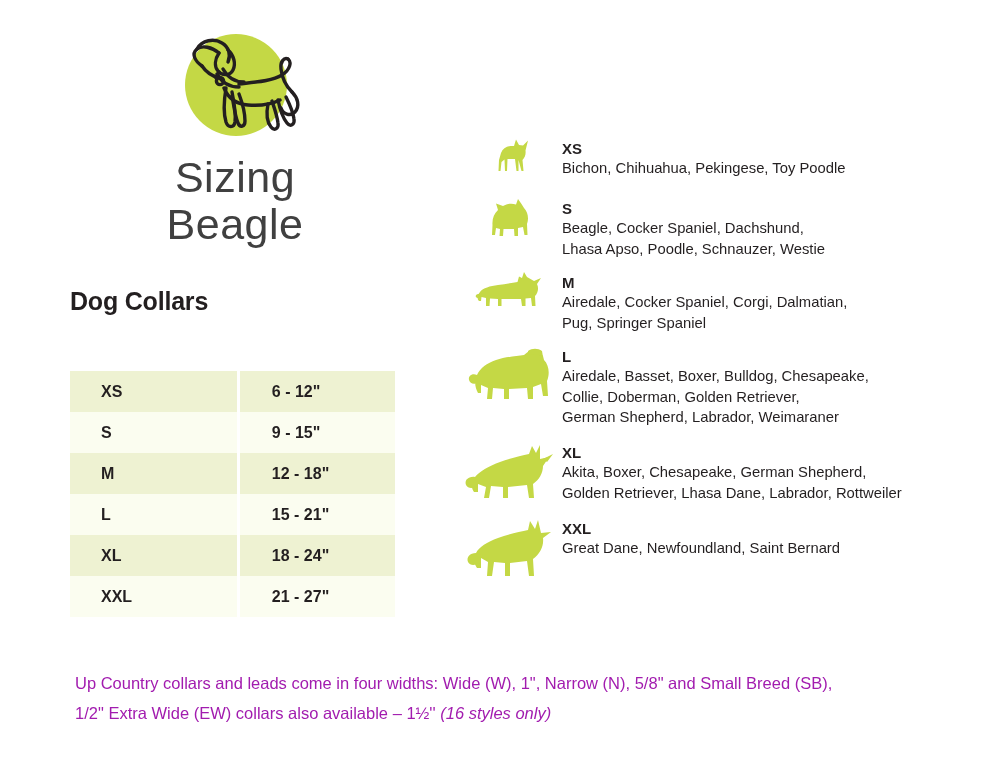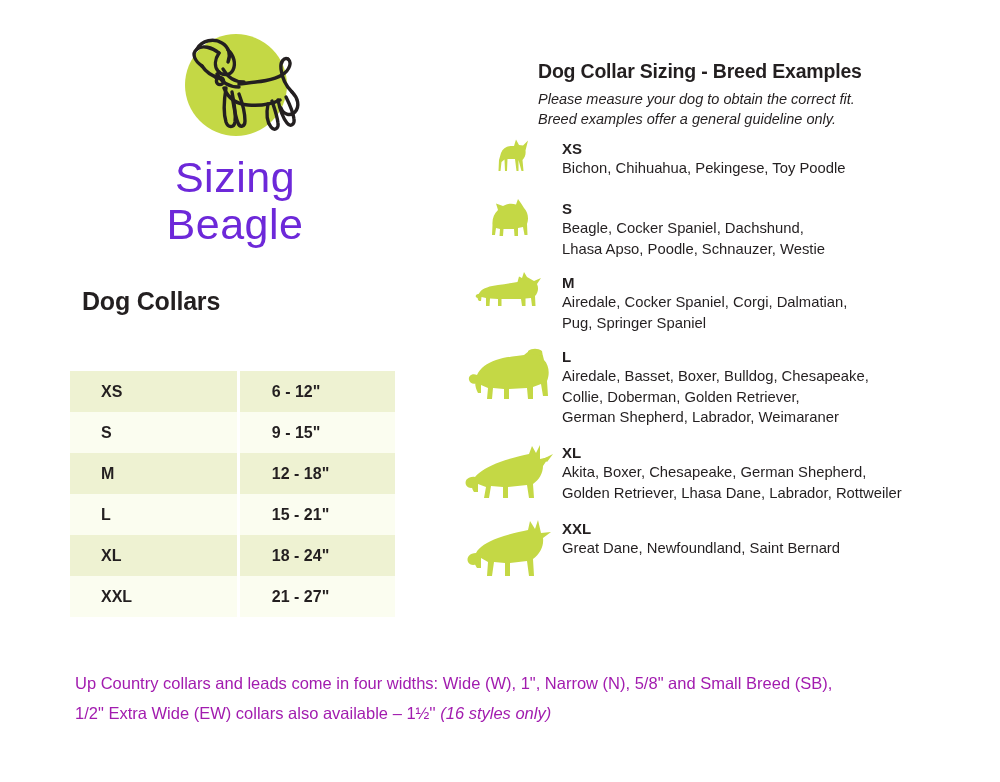--- a/index.html
+++ b/index.html
@@ -11,25 +11,25 @@
     overflow:hidden;
     position:relative;
   }
   .page{position:relative;width:1000px;height:782px;}
 
   
   .logo-block{position:absolute;left:70px;top:28px;width:330px;text-align:center;}
   .logo-mark{width:190px;height:120px;margin:0 auto;display:block;}
   .wordmark{
     font-size:43px;line-height:47px;font-weight:300;
-    color:#6d28d9;letter-spacing:.5px;margin-top:6px;
+    color:#404040;letter-spacing:.5px;margin-top:6px;
   }
   .wordmark div{font-weight:300;}
 
-  .left-head{position:absolute;left:70px;top:287px;width:360px;margin-left:12px;}
+  .left-head{position:absolute;left:70px;top:287px;width:360px;}
   .section-title{font-size:25px;font-weight:bold;color:#231f20;letter-spacing:-.2px;}
   .section-sub{
     font-size:14.5px;font-style:italic;line-height:20px;color:#231f20;margin-top:7px;
   }
 
   
   .size-table{
     position:absolute;left:70px;top:371px;width:325px;
     border-collapse:separate;border-spacing:0;
   }
@@ -139,27 +139,20 @@
         <td class="c-size">XL</td>
         <td class="c-range">18 - 24"</td>
       </tr>
       <tr class="row-b">
         <td class="c-size">XXL</td>
         <td class="c-range">21 - 27"</td>
       </tr>
     </tbody>
   </table>
 
-  <div class="right-block">
-    <div class="right-title">Dog Collar Sizing - Breed Examples</div>
-    <div class="right-sub">
-      <div>Please measure your dog to obtain the correct fit.</div>
-      <div>Breed examples offer a general guideline only.</div>
-    </div>
-  </div>
 
   <div class="breeds">
 
     <div class="breed-row r-xs">
       <div class="breed-ico">
         <svg width="46" height="40" viewBox="0 0 92 80">
           <g fill="#c4d845">
             <path d="M62 14 L56 3 L52 16 L45 16 C36 17 29 22 26 30 L22 44 L21 66 L25 66 L27 48 L33 43 L34 66 L38 66 L39 42 L54 42 L57 66 L61 66 L61 44 L67 66 L71 66 L69 44 C74 39 76 32 75 25 L80 5 L70 15 Z"></path>
           </g>
         </svg>

